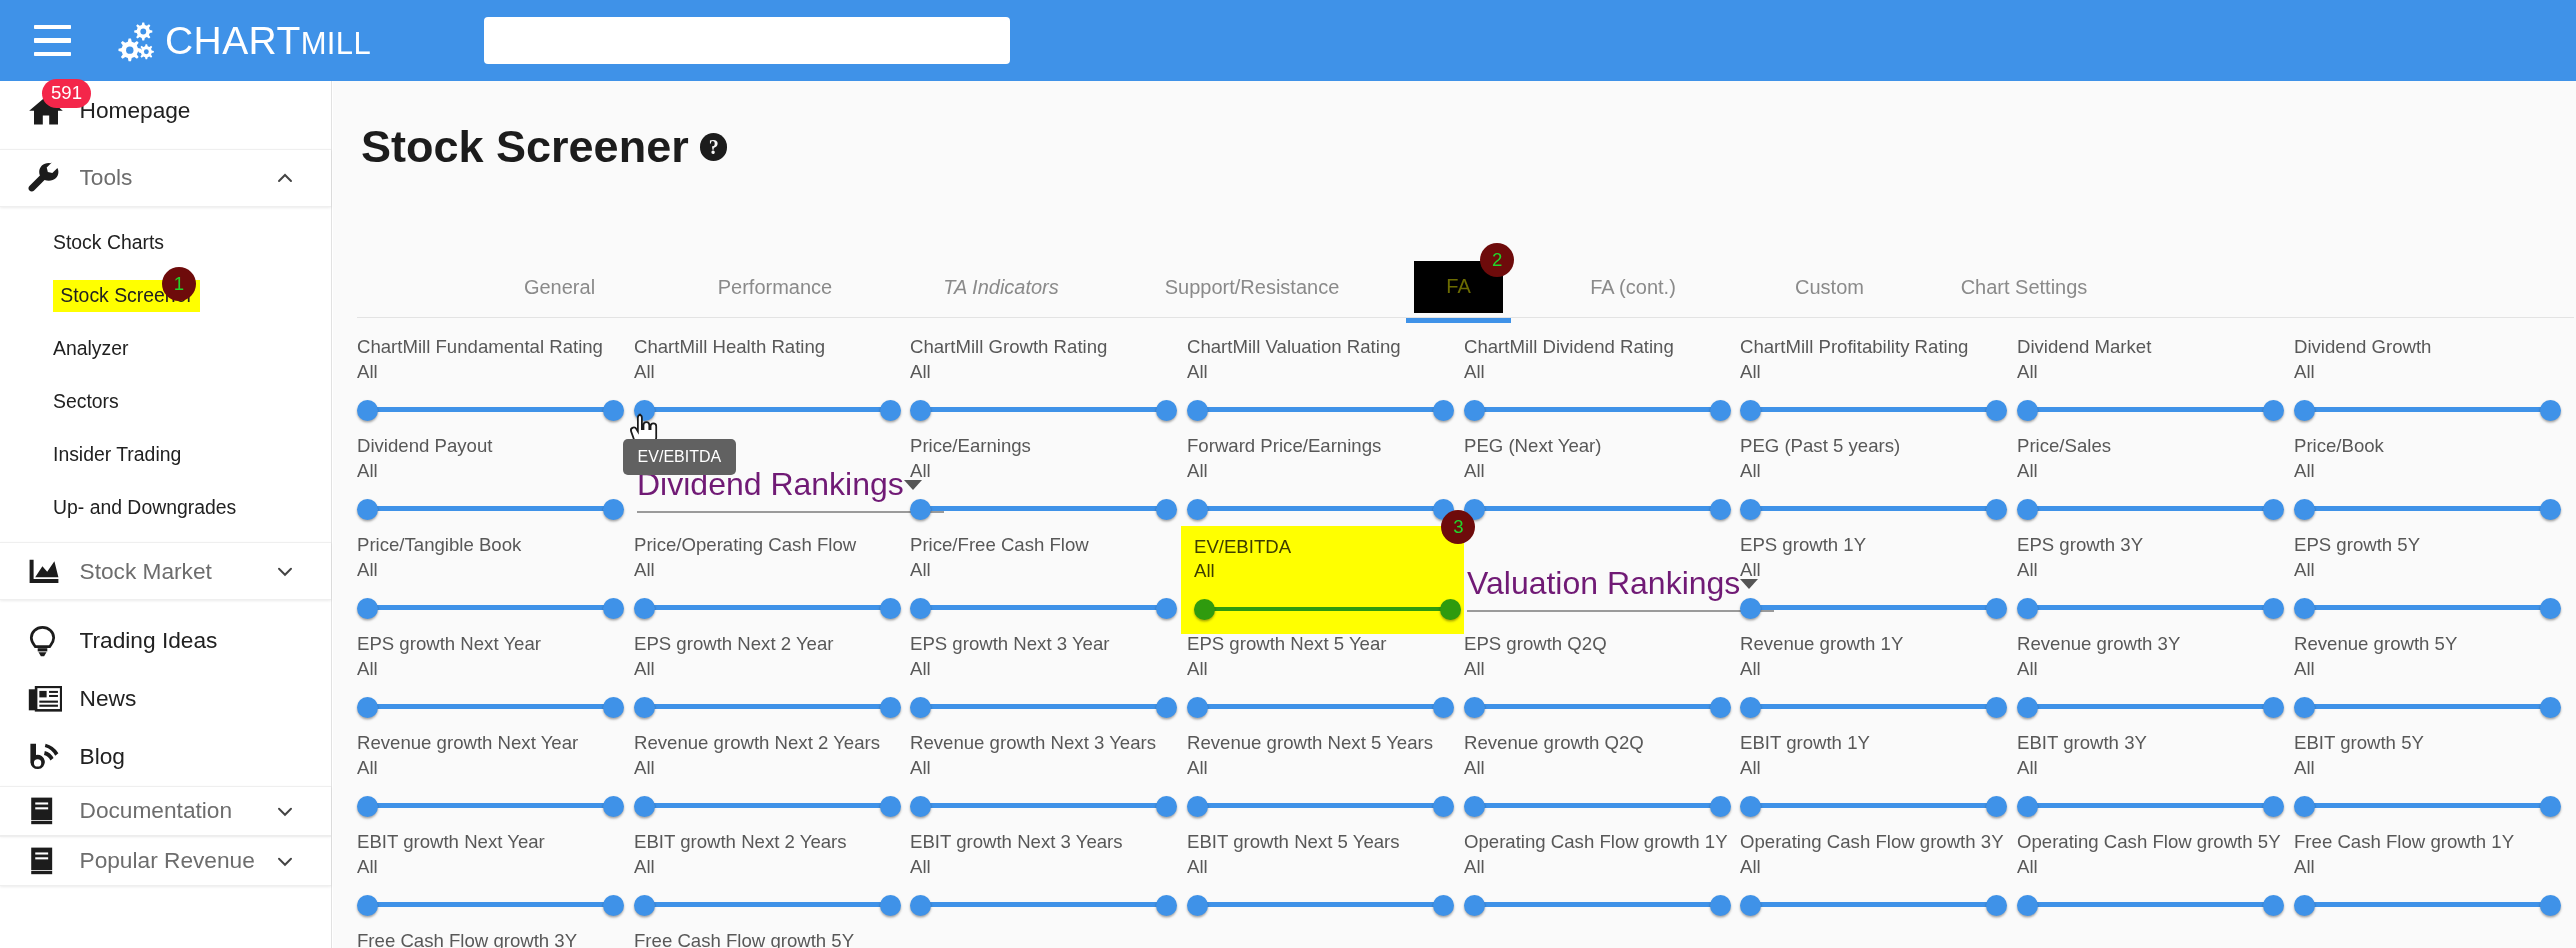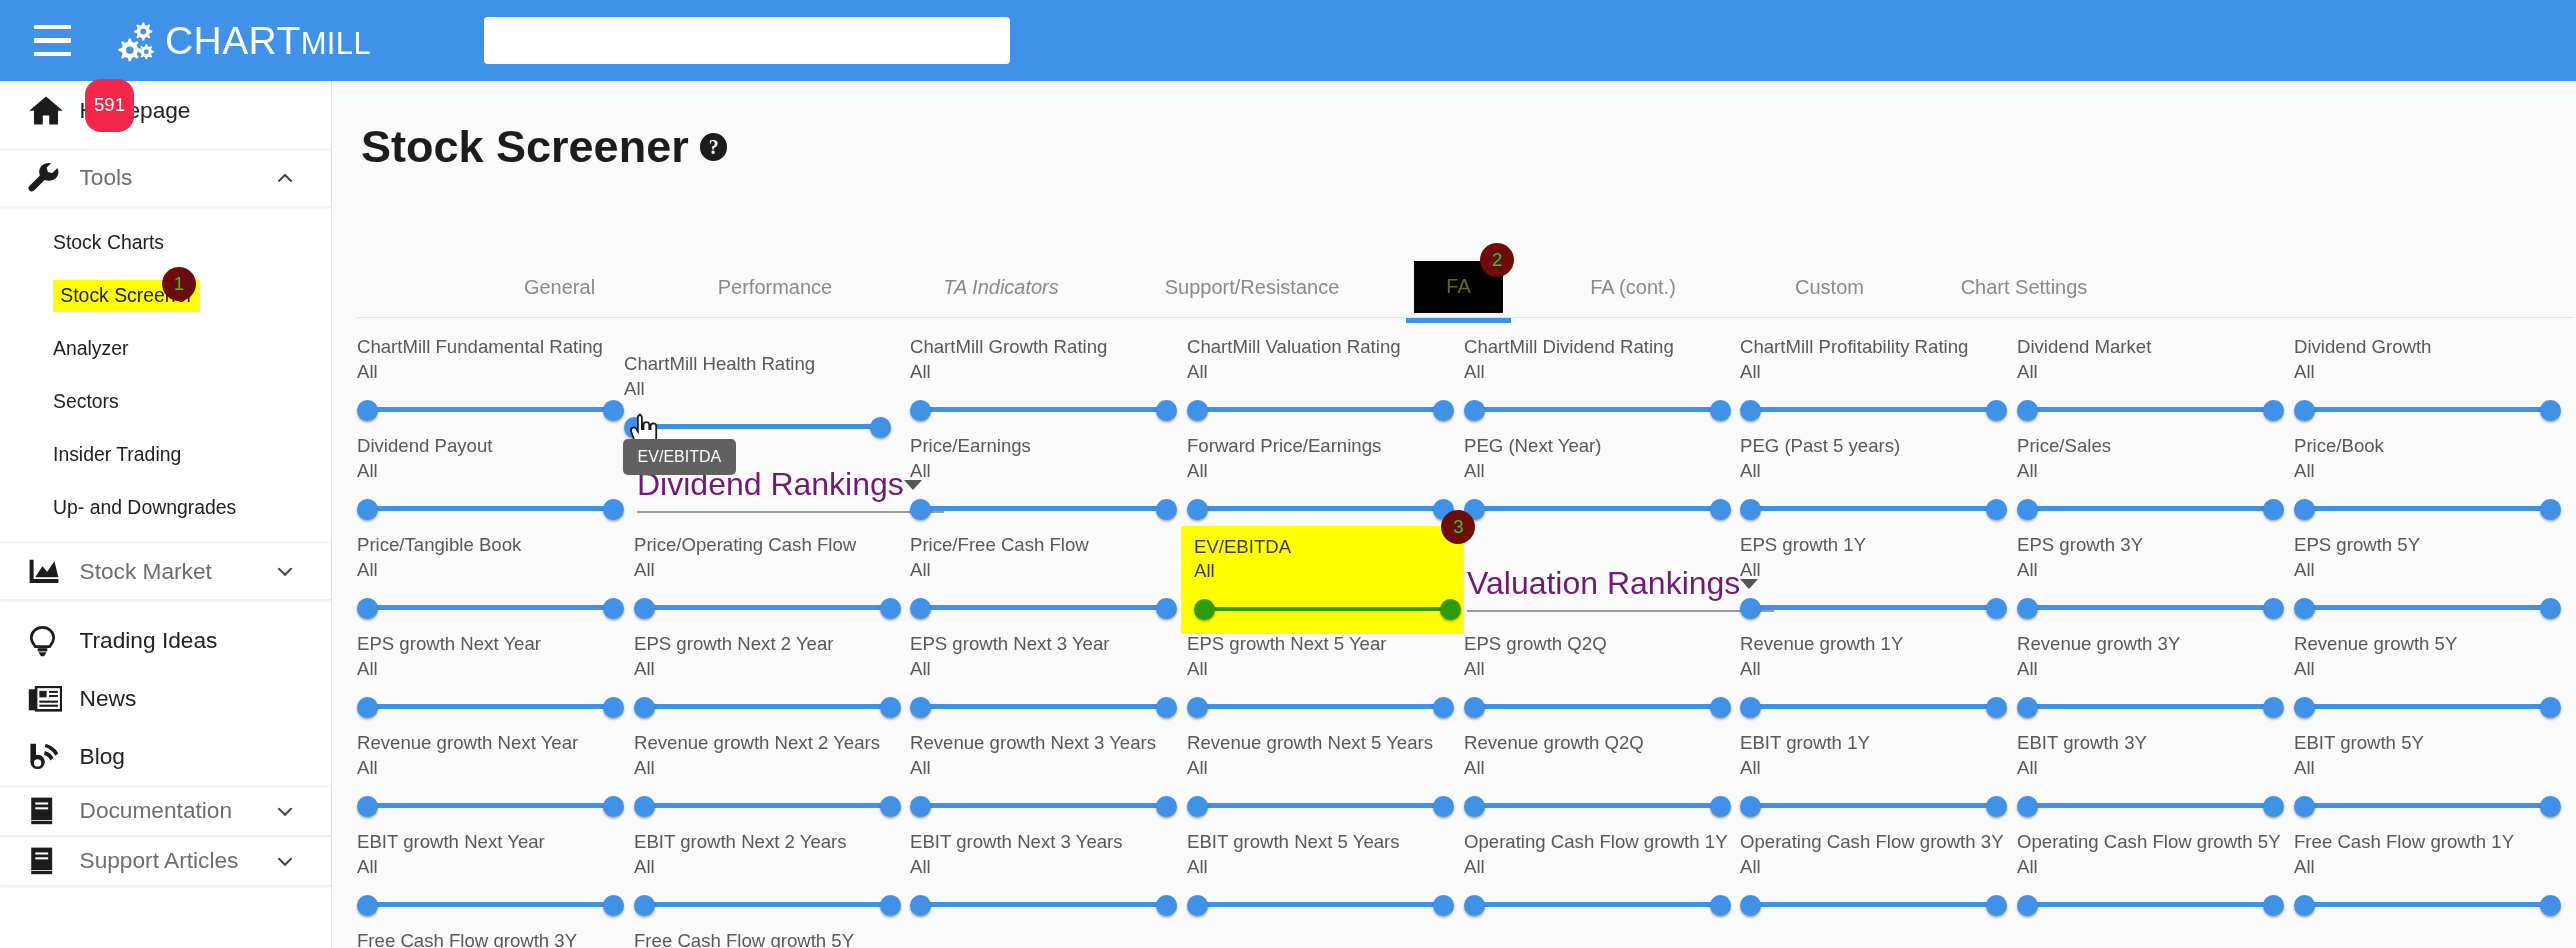--- a/index.html
+++ b/index.html
@@ -53,21 +53,21 @@
     box-shadow: 0 0.8px 2.4px rgba(0,0,0,0.08); }
   .nav-row.group .lbl { color: #6d6d6d; }
   .chev { position: absolute; right: 37px; width: 18px; height: 18px; }
   .sub-row {
     display: flex; align-items: center; height: 53px; padding-left: 53px;
     font-size: 19.4px; color: #212121; position: relative; cursor: pointer;
   }
   .sub-row .hl { background: #ffff00; padding: 4px 7.3px 4.9px 7.3px; display:inline-block;}
   .badge-red {
     position: absolute; background: #f4264a; color: #fff; border-radius: 16px;
-    font-size: 18.6px; line-height: 1; padding: 17px 9px; font-weight: 500; margin-left: 43px;
+    font-size: 18.6px; line-height: 1; padding: 5px 9px; font-weight: 500;
   }
   .badge-dark {
     position: absolute; background: #6e0b0b; color: #23d32b; border-radius: 50%;
     width: 34px; height: 34px; font-size: 18.6px;
     display: flex; align-items: center; justify-content: center;
   }
 
   
   #main { position: absolute; left: 333px; top: 81px; width: 2243px; height: 867px;
           background: #fafafa; }
@@ -286,21 +286,21 @@
 
   <div class="nav-row group" style="height:50px;">
     <span class="ico">
       <svg width="29" height="29" viewBox="0 0 36 36">
           <rect x="4" y="2" width="26" height="28" fill="#1c1c1c"></rect>
           <rect x="9" y="8" width="16" height="2.6" fill="#fff"></rect>
           <rect x="9" y="14" width="16" height="2.6" fill="#fff"></rect>
           <rect x="4" y="31" width="26" height="4" fill="#1c1c1c"></rect>
         </svg>
     </span>
-    <span class="lbl">Support Articles</span>
+    <span class="lbl">Popular Revenue</span>
     <svg class="chev" viewBox="0 0 24 24">
         <path d="M4 9 L12 17 L20 9" stroke="#444" stroke-width="2.6" fill="none" stroke-linecap="round"></path>
       </svg>
   </div>
 </div>
 
 <div id="main">
 
   <div id="pagetitle">
     <span>Stock Screener</span>
@@ -341,21 +341,21 @@
       <div class="frow">
         <div class="fcell" style="left: 0px;">
           <div class="flabel">ChartMill Fundamental Rating</div>
           <div class="fvalue">All</div>
           <div class="slider">
             <div class="strack"></div>
             <div class="sknob left"></div>
             <div class="sknob right"></div>
           </div>
         </div>
-        <div class="fcell" style="left: 267px; margin-top: 17px;">
+        <div class="fcell" style="left: 277px;">
           <div class="flabel">ChartMill Health Rating</div>
           <div class="fvalue">All</div>
           <div class="slider">
             <div class="strack"></div>
             <div class="sknob left"></div>
             <div class="sknob right"></div>
           </div>
         </div>
         <div class="fcell" style="left: 553px;">
           <div class="flabel">ChartMill Growth Rating</div>

